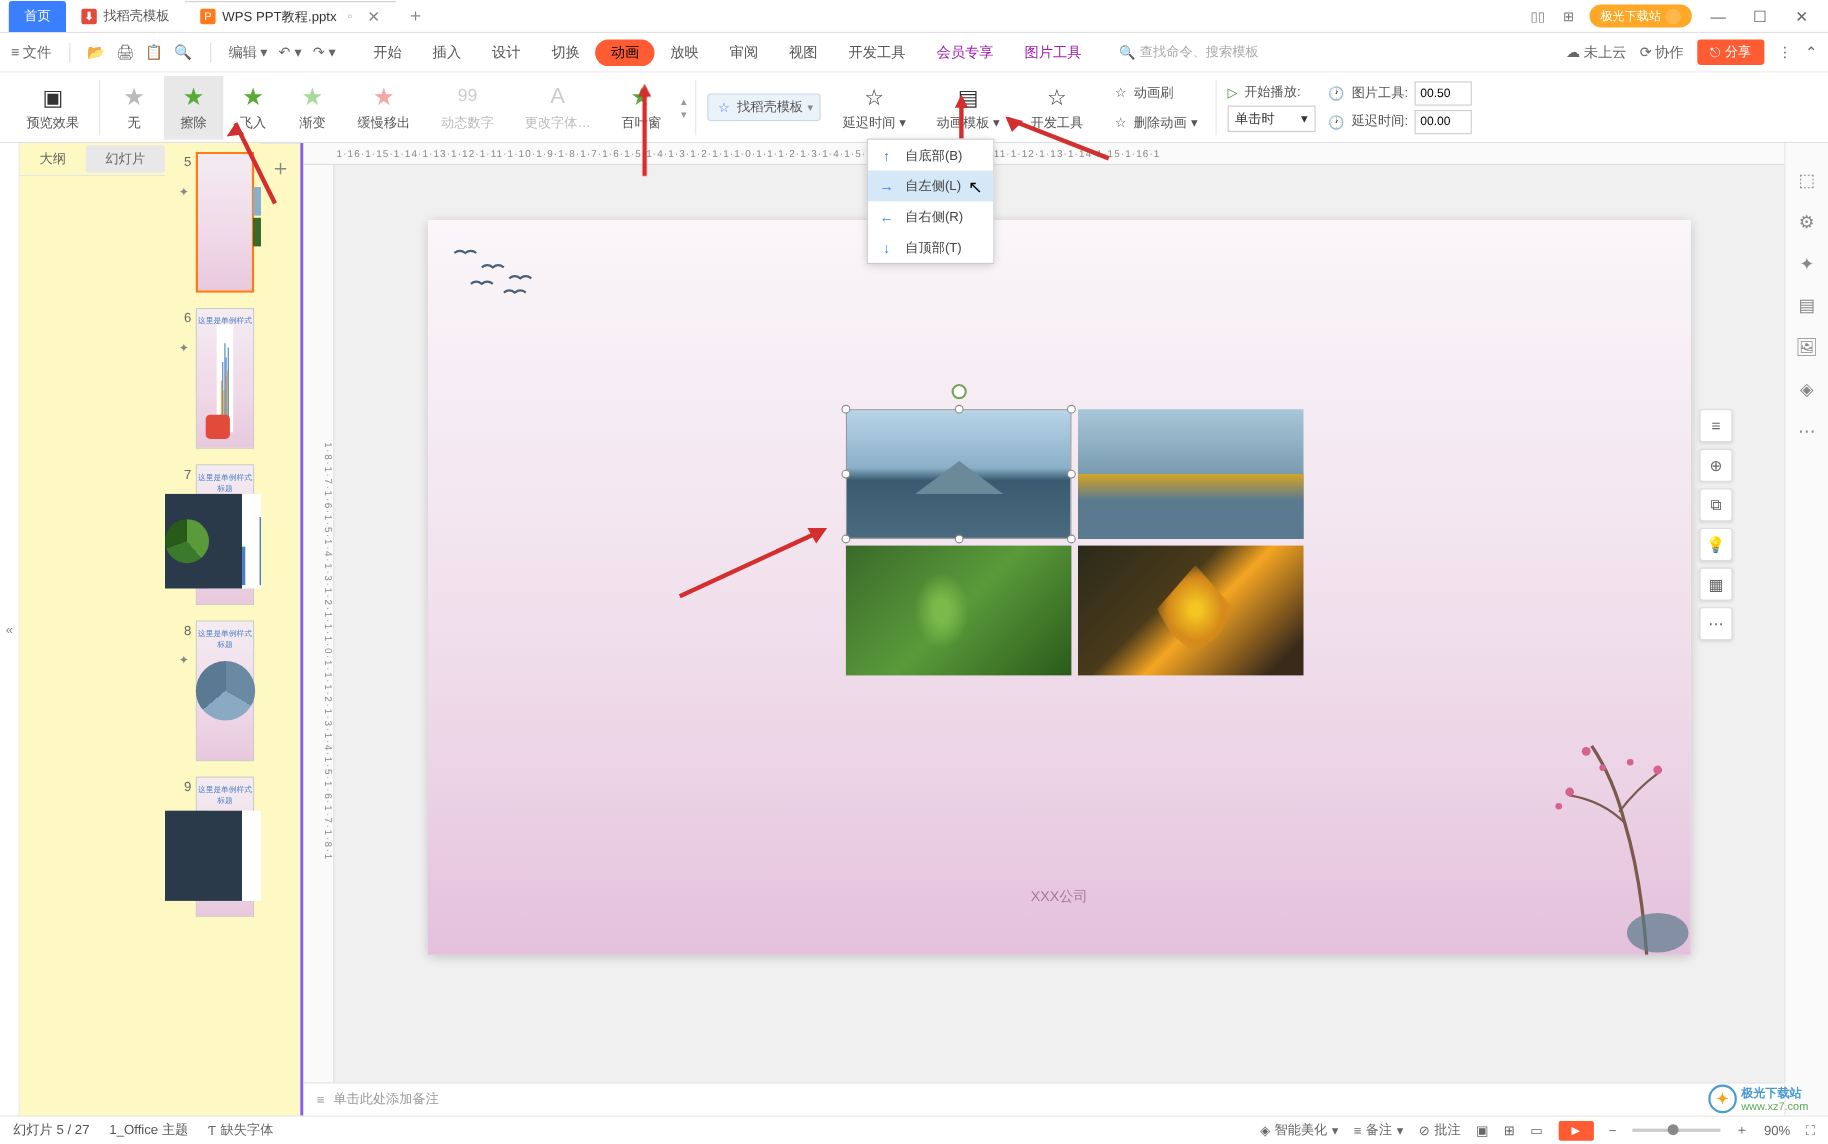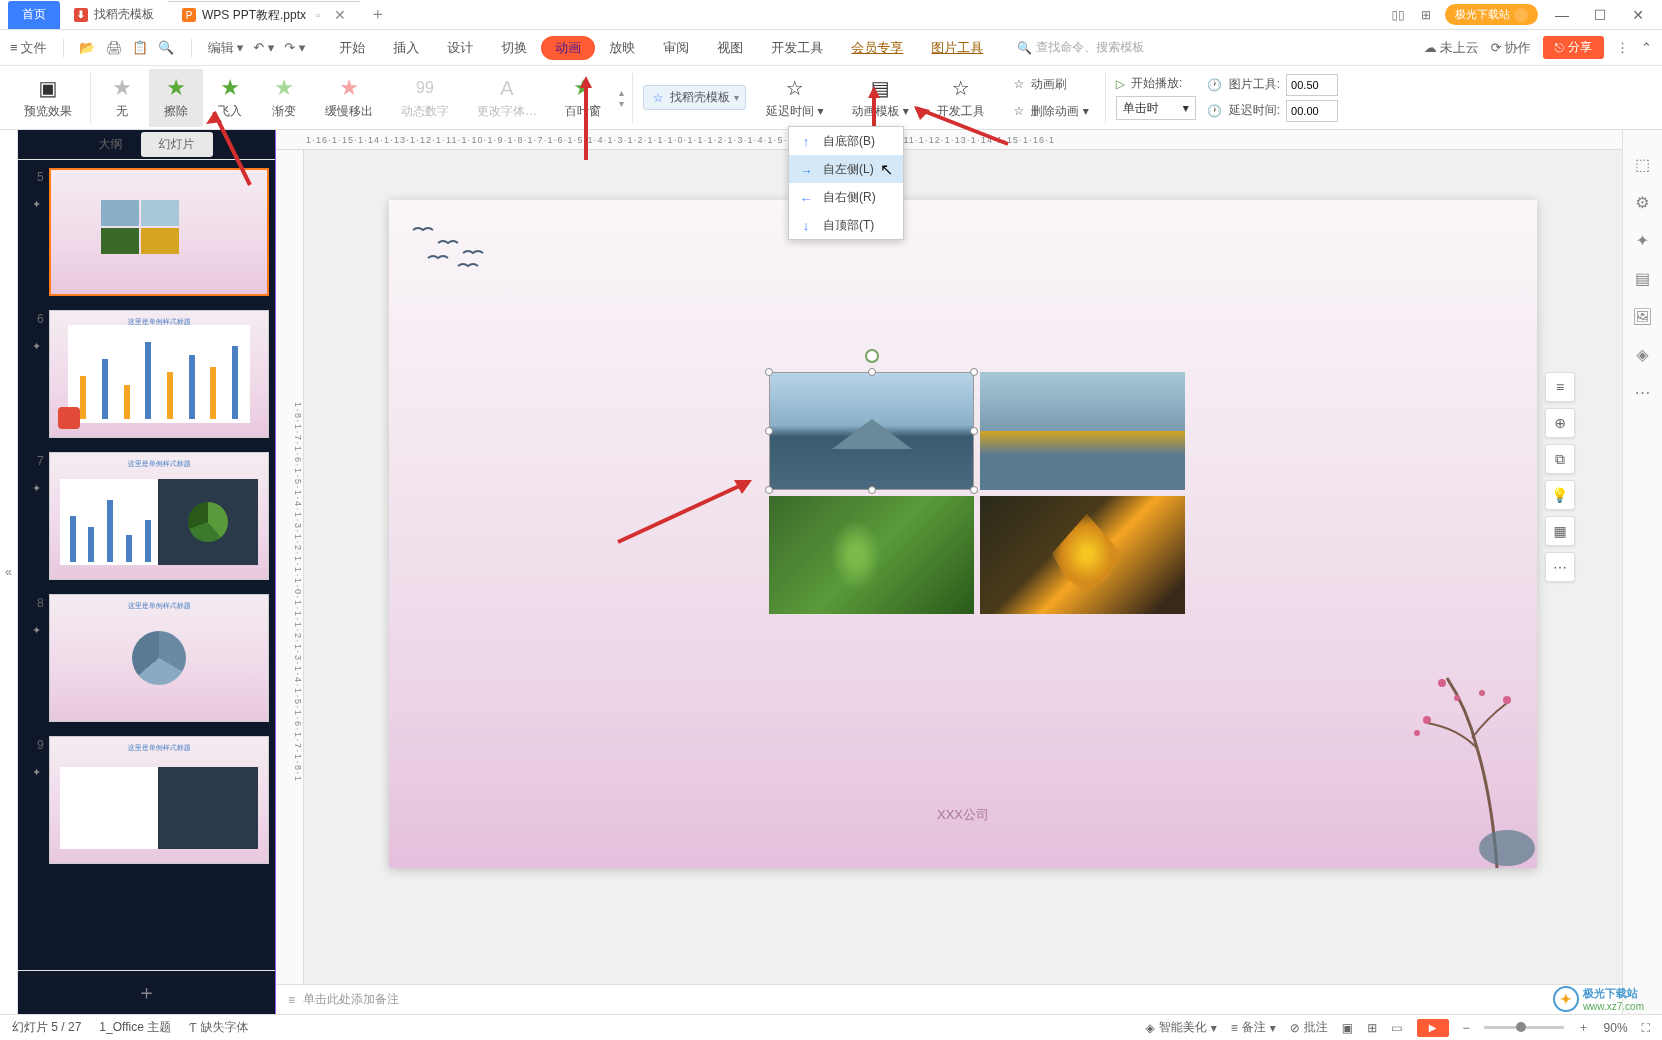--- a/index.html
+++ b/index.html
@@ -20,22 +20,22 @@
 .login-btn { background: #ffa726; color: #fff; padding: 3px 10px; border-radius: 11px; display: flex; align-items: center; gap: 4px; font-size: 11px; }
 .avatar-ci { width: 14px; height: 14px; background: #ffb74d; border-radius: 50%; }
 .win-btn { width: 28px; text-align: center; color: #666; font-size: 14px; }
 
 .menubar { height: 36px; background: #fff; display: flex; align-items: center; border-bottom: 1px solid #e5e5e5; padding: 0 10px; }
 .qat { display: flex; align-items: center; gap: 10px; }
 .qat-item { color: #666; font-size: 13px; display: flex; align-items: center; gap: 3px; }
 .qat-sep { width: 1px; height: 18px; background: #ddd; margin: 0 6px; }
 .menu-tabs { display: flex; margin-left: 20px; gap: 0; }
 .menu-tab { padding: 0 14px; height: 36px; line-height: 36px; color: #555; cursor: pointer; font-size: 13px; }
-.menu-tab.active { background: #ff5c33; color: #4c1d95; border-radius: 13px; height: 24px; line-height: 24px; margin-top: 6px; }
-.menu-tab.orange { color: #a16207; text-decoration: underline; }
+.menu-tab.active { background: #ff5c33; color: #000000; border-radius: 13px; height: 24px; line-height: 24px; margin-top: 6px; }
+.menu-tab.orange { color: #a21caf; }
 .search-area { margin-left: 20px; display: flex; align-items: center; gap: 4px; color: #aaa; font-size: 12px; }
 .menubar-right { margin-left: auto; display: flex; align-items: center; gap: 12px; font-size: 12px; color: #666; }
 .share-btn { background: #ff5c33; color: #fff; padding: 3px 12px; border-radius: 3px; display: flex; align-items: center; gap: 4px; }
 
 .ribbon { height: 64px; background: #fff; display: flex; align-items: center; padding: 0 10px; border-bottom: 1px solid #e0e0e0; }
 .rib-btn { display: flex; flex-direction: column; align-items: center; justify-content: center; padding: 4px 14px; height: 58px; cursor: pointer; }
 .rib-btn.sel { background: #e8e8e8; }
 .rib-icon { width: 26px; height: 26px; display: flex; align-items: center; justify-content: center; font-size: 20px; }
 .rib-label { font-size: 12px; color: #555; margin-top: 2px; }
 .rib-label.dis { color: #bbb; }
@@ -45,21 +45,21 @@
 .rib-small .si { width: 16px; height: 16px; display: flex; align-items: center; justify-content: center; }
 .rib-col { display: flex; flex-direction: column; justify-content: center; gap: 4px; padding: 0 6px; }
 .rib-row2 { display: flex; align-items: center; gap: 6px; }
 .dur-label { font-size: 12px; color: #555; }
 .dur-input { width: 52px; height: 22px; border: 1px solid #ccc; font-size: 11px; padding: 0 4px; }
 .dropdown-sel { width: 80px; height: 24px; border: 1px solid #ccc; padding: 0 6px; font-size: 12px; display: flex; align-items: center; justify-content: space-between; }
 
 .workspace { display: flex; height: calc(100% - 30px - 36px - 64px - 26px); background: #fafafa; }
 .nav-arrow { width: 18px; background: #fff; display: flex; align-items: center; justify-content: center; color: #888; border-right: 1px solid #e5e5e5; }
 
-.slide-panel { width: 258px; background: #0f172a; border-right: 1px solid #8b5cf6; display: flex; flex-direction: column; }
+.slide-panel { width: 258px; background: #fef9c3; border-right: 3px solid #8b5cf6; display: flex; flex-direction: row; }
 .slide-tabs { height: 30px; display: flex; align-items: center; justify-content: center; gap: 0; border-bottom: 1px solid #e5e5e5; }
 .slide-tab { padding: 4px 18px; font-size: 12px; color: #666; cursor: pointer; }
 .slide-tab.active { background: #e8e8e8; border-radius: 3px; }
 .thumbs { flex: 1; overflow-y: auto; padding: 8px 6px; }
 .thumb-row { display: flex; margin-bottom: 14px; align-items: flex-start; }
 .thumb-num { width: 22px; text-align: right; font-size: 12px; color: #666; padding-right: 4px; padding-top: 2px; }
 .thumb-anim { color: #888; font-size: 11px; margin-top: 14px; width: 14px; text-align: center; }
 .thumb-numcol { display: flex; flex-direction: column; align-items: center; width: 26px; }
 .thumb { width: 226px; height: 128px; background: linear-gradient(180deg, #f4ecf2 0%, #f0d9e8 60%, #e8c8de 100%); border: 1px solid #ccc; position: relative; }
 .thumb.selected { border: 2px solid #ff7b1a; }

